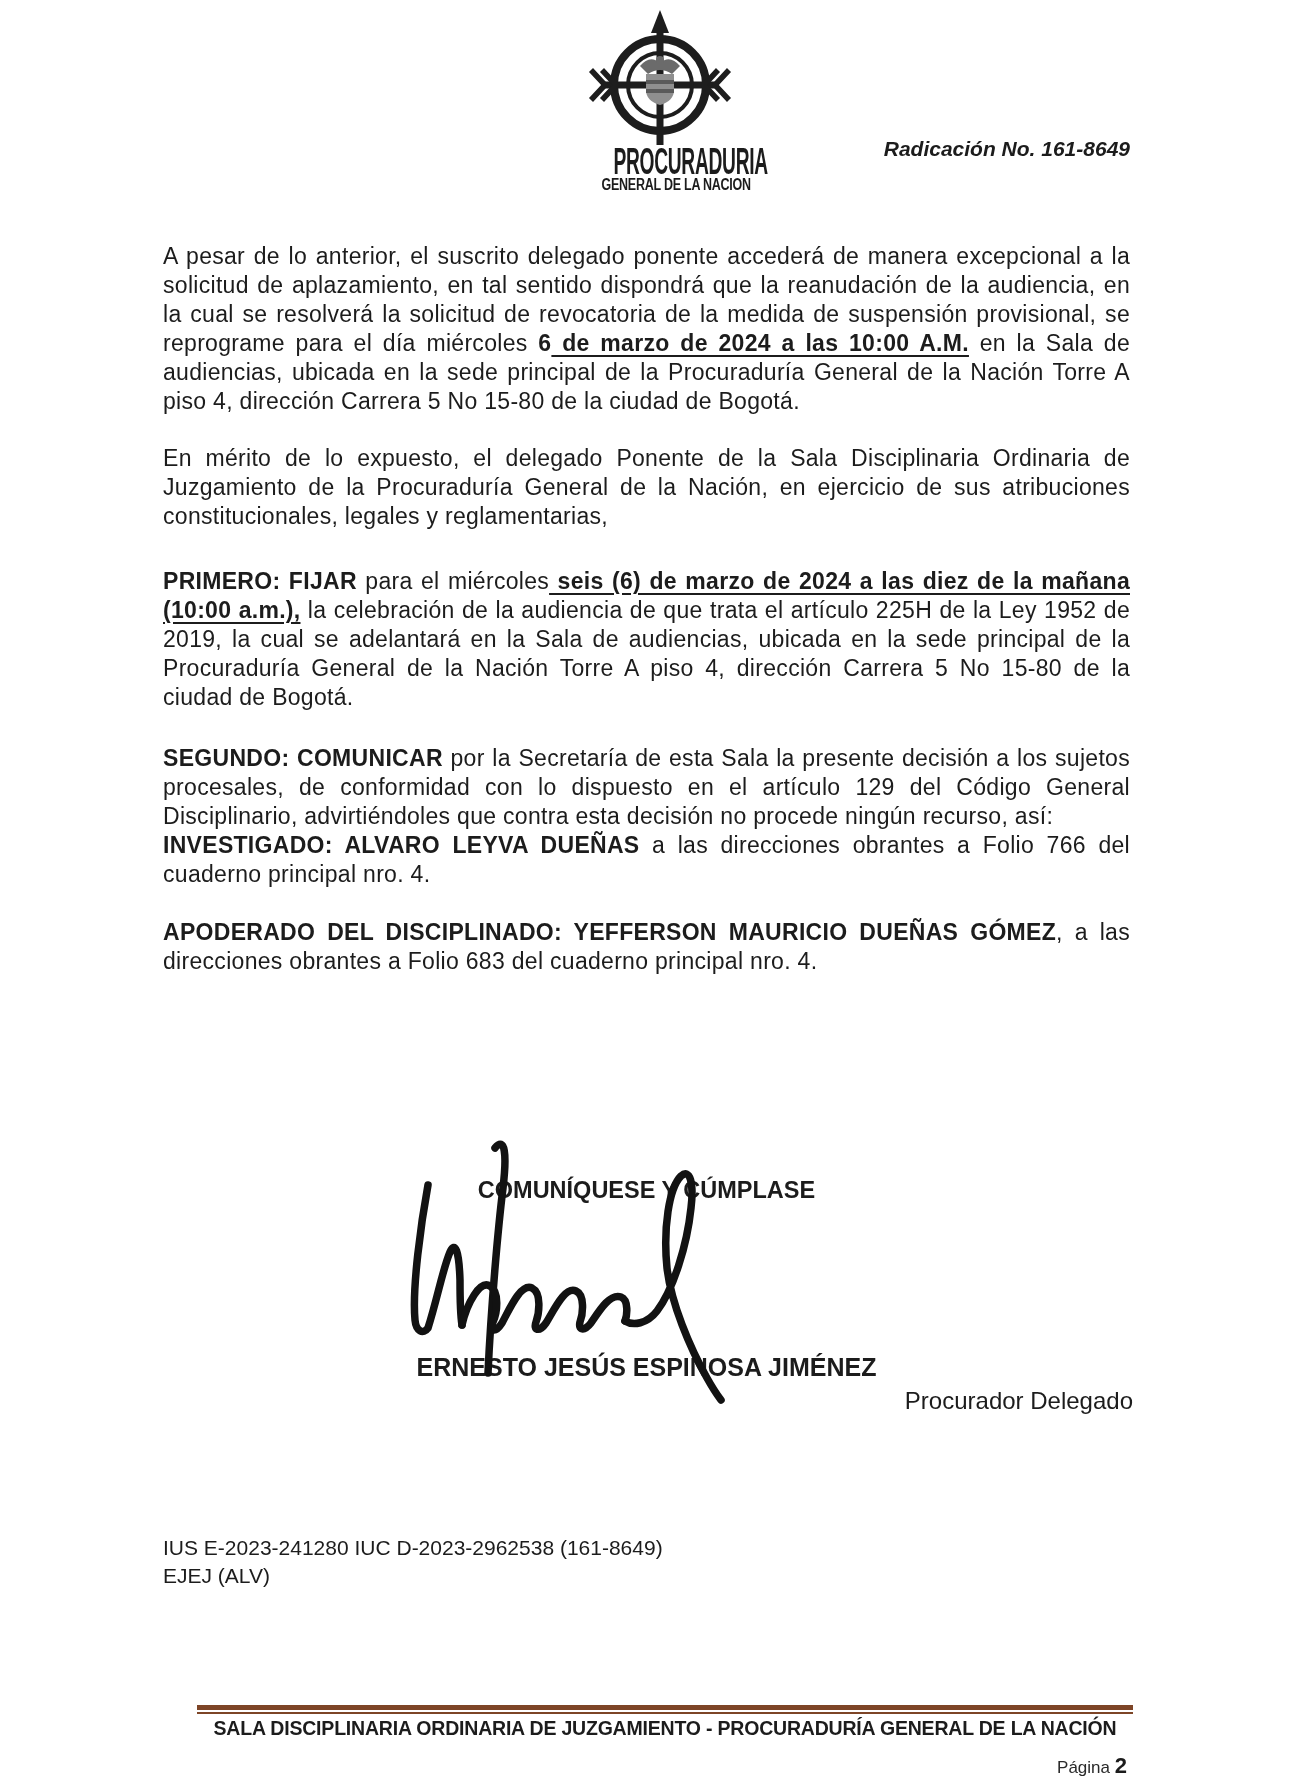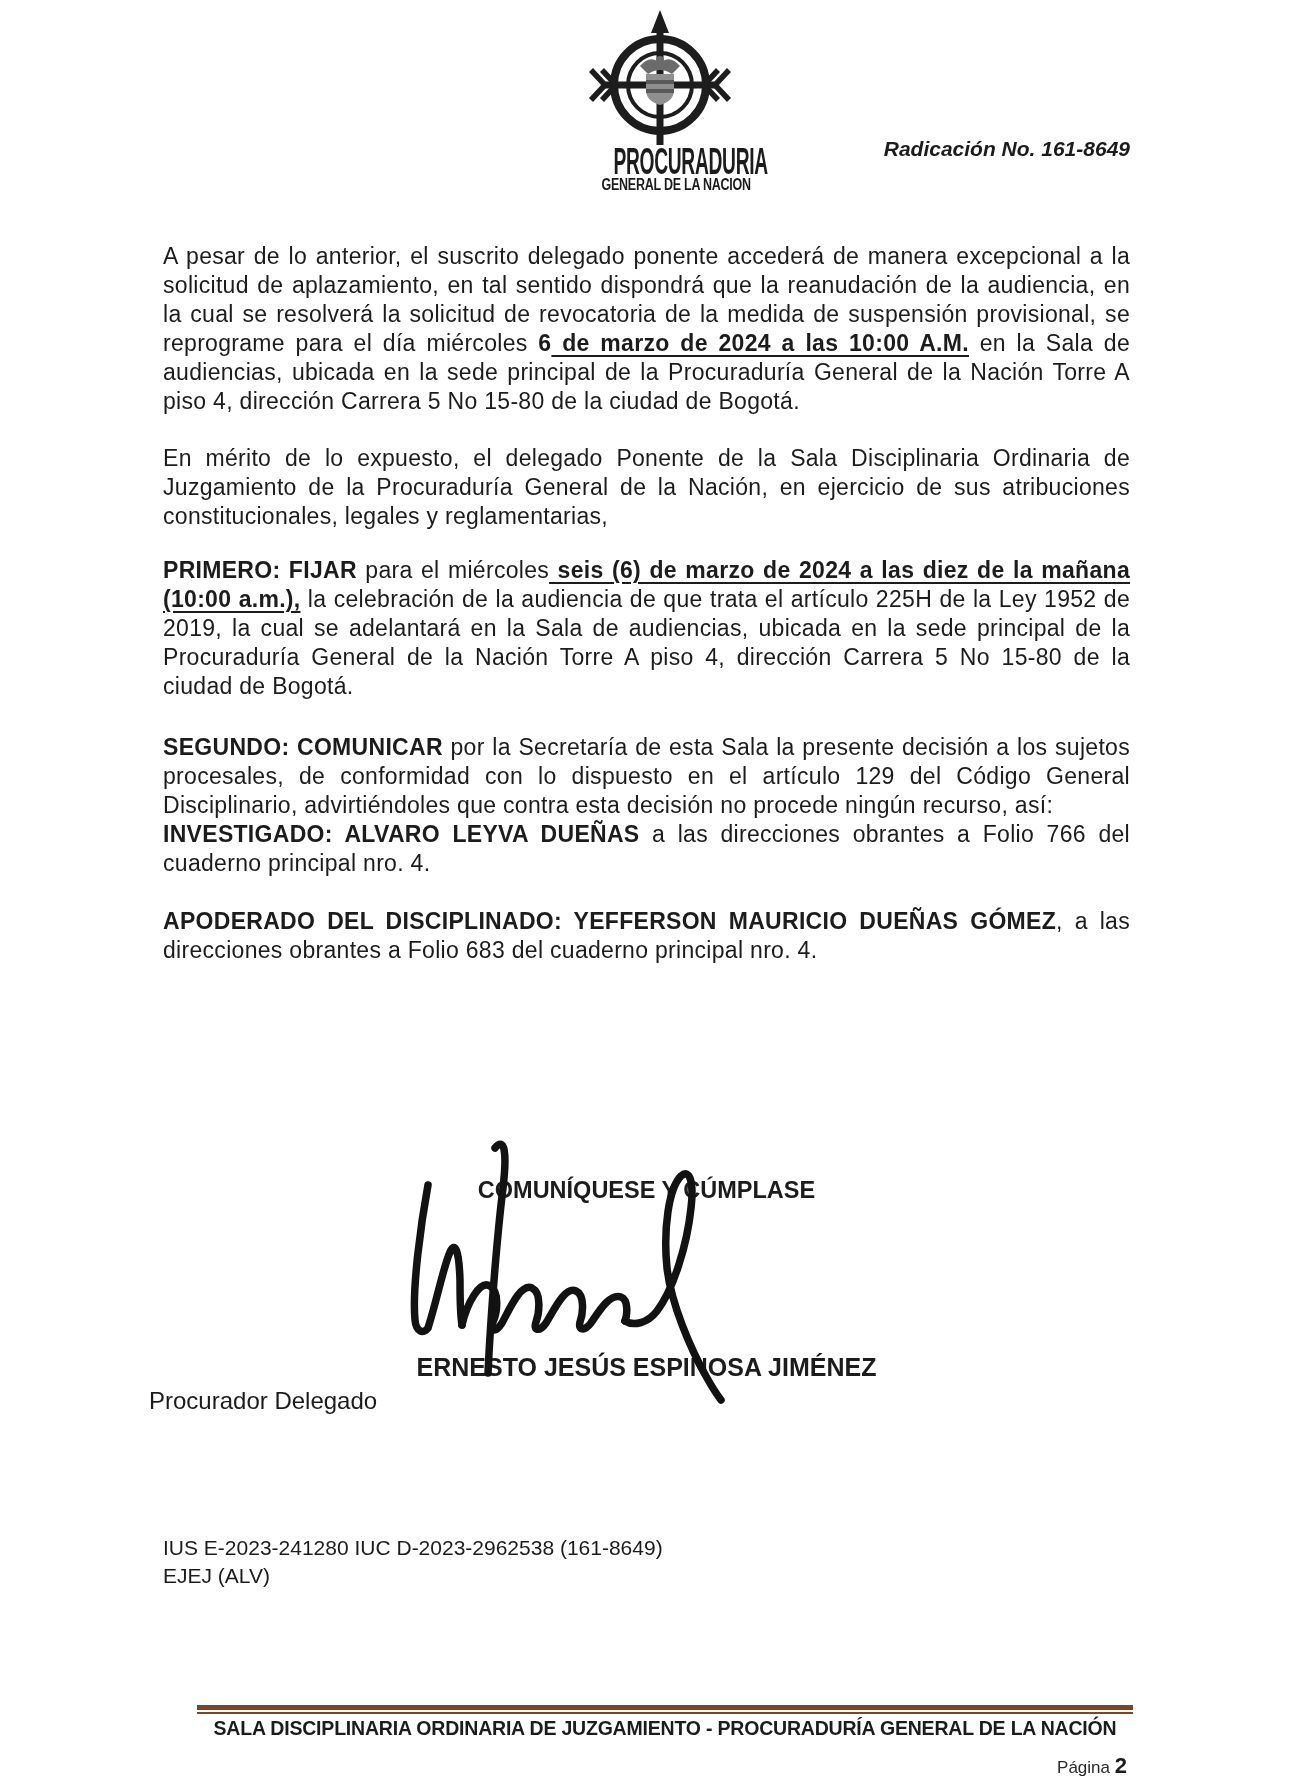--- a/index.html
+++ b/index.html
@@ -27,42 +27,42 @@
     font-size:21px; font-weight:bold; font-style:italic; white-space:nowrap;
   }
 
   
   .body-text {
     position:absolute; left:163px; top:242px; width:967px;
     font-size:23px; line-height:29px; text-align:justify; letter-spacing:0.3px;
   }
   .body-text p { margin:0; }
   p.p-aplazamiento { margin-bottom:28px; }
-  p.p-merito       { margin-bottom:25px; }
+  p.p-merito       { margin-bottom:36px; }
   .h-resuelve      { margin:0 0 31px 0; text-align:center; font-weight:bold; font-size:23.5px; line-height:29px; }
   p.p-primero      { margin-bottom:32px; }
   p.p-segundo      { }
   p.p-investigado  { margin-bottom:29px; }
   p.p-apoderado    { margin-bottom:0; }
   b.lbl { font-weight:bold; }
   .u { font-weight:bold; text-decoration:underline; text-decoration-thickness:2px; text-underline-offset:4px; }
 
   .h-comuniquese {
     position:absolute; left:163px; top:1156px; width:967px; text-align:center;
     font-weight:bold; font-size:23.5px; line-height:29px;
   }
 
   
   .signature { position:absolute; left:355px; top:1128px; width:410px; height:290px; z-index:5; }
   .signer-name {
     position:absolute; left:163px; top:1352px; width:967px; text-align:center;
     font-weight:bold; font-size:25px; line-height:30px;
   }
   .signer-title {
-    position:absolute; left:149px; top:1386px; width:967px; text-align:left;
+    position:absolute; left:166px; top:1386px; width:967px; text-align:right;
     font-size:24px; line-height:30px;
   }
 
   
   .reference { position:absolute; left:163px; top:1534px; font-size:21px; line-height:28px; }
 
   
   .footer-rule { position:absolute; left:197px; top:1705px; width:936px; }
   .footer-rule .bar-thick { height:5px; background:#7d4527; }
   .footer-rule .bar-gap   { height:2px; background:#ffffff; }

